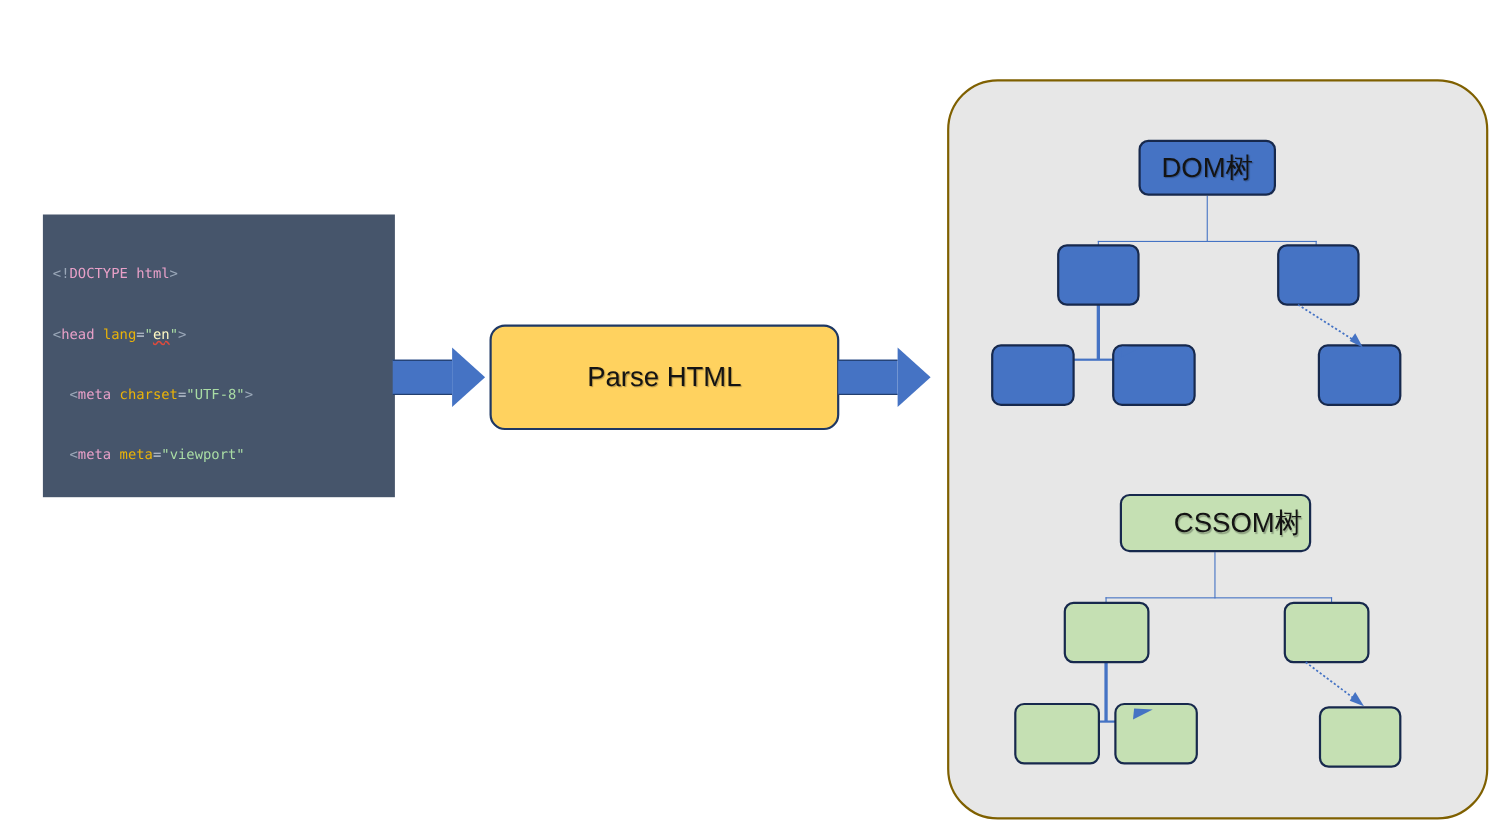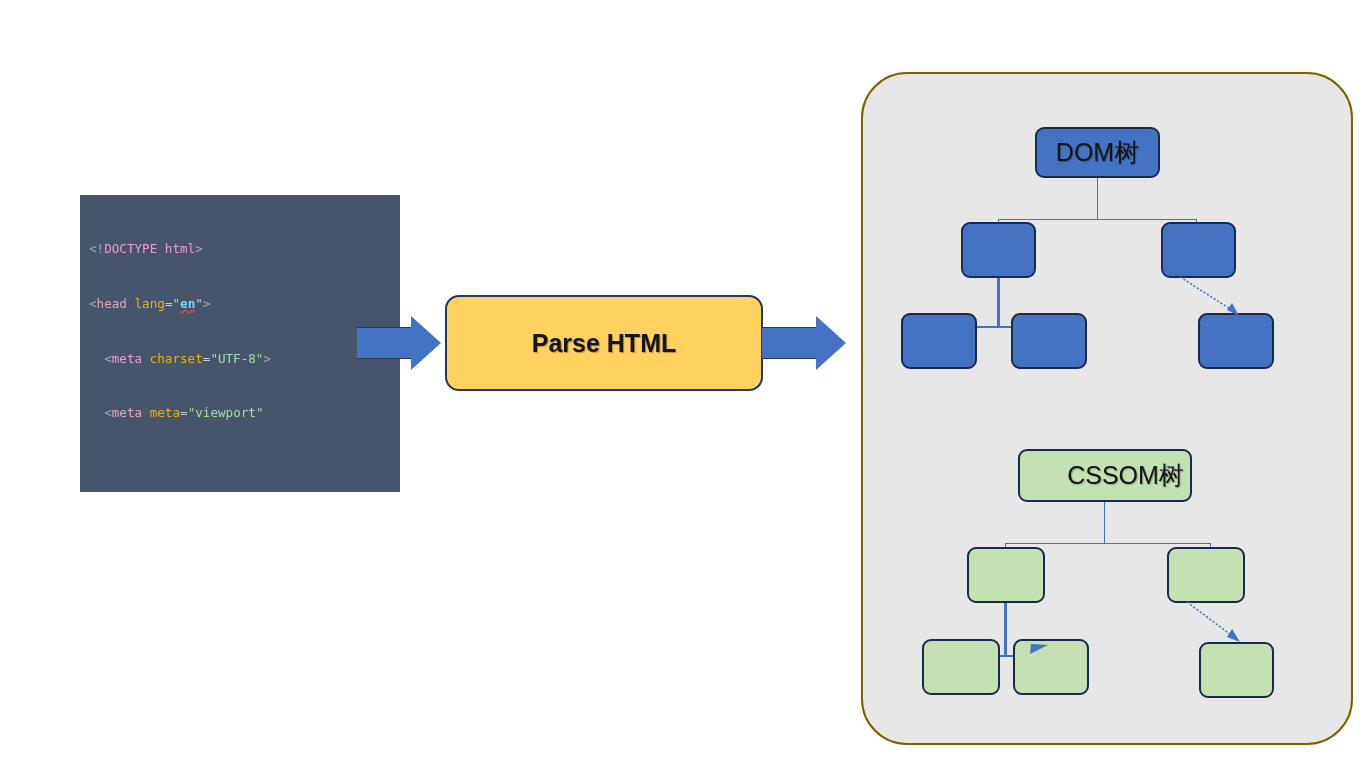--- a/index.html
+++ b/index.html
@@ -14,43 +14,41 @@
     overflow: hidden;
     font-family: "Liberation Sans", sans-serif;
   }
 
   
   #code-block {
     position: absolute;
     left: 39px;
     top: 195px;
     width: 320px;
-    height: 297px;
+    height: 257px;
     background: #46556b;
     box-sizing: border-box;
     padding: 9px 6px 6px 9px;
     font-family: "DejaVu Sans Mono", "Liberation Mono", monospace;
     font-size: 12.6px;
     line-height: 18.2px;
     white-space: pre;
     color: #c7d0da;
     overflow: hidden;
-    margin-left: 41px;
   }
   #code-block .ln { display: block; height: 18.2px; }
   .t-punc  { color: #9aa7b8; }      
   .t-tag   { color: #e8a0c8; }      
   .t-attr  { color: #eab308; }      
   .t-str   { color: #a9dca4; }      
   .t-eq    { color: #c3cbd6; }
   .t-sp    {
-    color: #7dd3fc;
+    color: #fef9c3;
     text-decoration: underline wavy #e24a3b;
     text-decoration-skip-ink: none;
-    font-weight: bold;
   }
   .arrow-shaft {
     position: absolute;
     background: #4573c4;
     box-sizing: border-box;
     border-top: 1.6px solid #1f3864;
     border-bottom: 1.6px solid #1f3864;
   }
   .arrow-head {
     position: absolute;
@@ -84,21 +82,20 @@
     background: #ffd25f;
     border: 2px solid #1f3864;
     border-radius: 14px;
     box-sizing: border-box;
     display: flex;
     align-items: center;
     justify-content: center;
     font-size: 25px;
     color: #141414;
     text-shadow: 1px 1px 1px rgba(0,0,0,0.30);
-    font-weight: bold;
   }
 
   
   #tree-panel {
     position: absolute;
     left: 861px;
     top: 72px;
     width: 492px;
     height: 673px;
     background: #e7e7e7;

